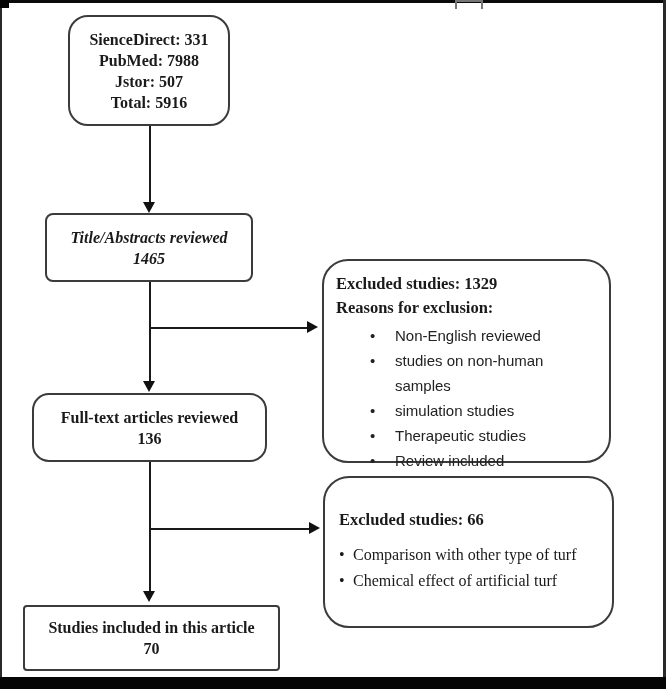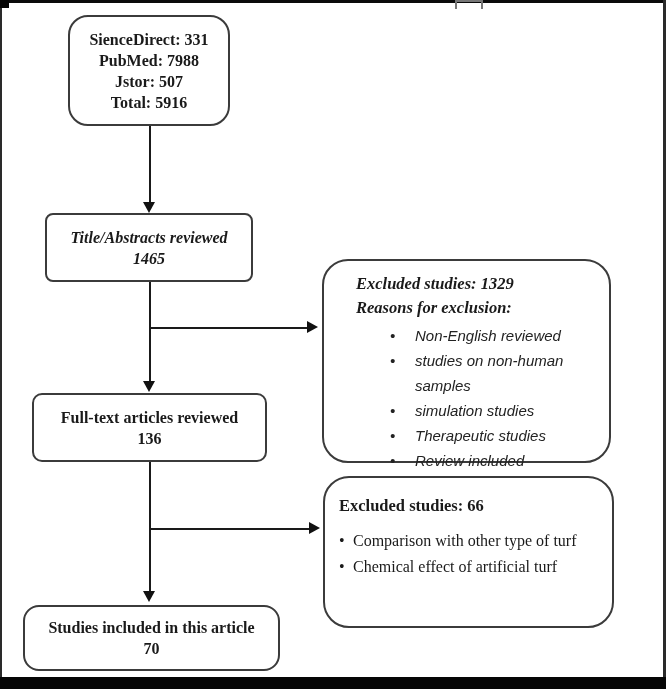--- a/index.html
+++ b/index.html
@@ -15,26 +15,26 @@
   .frame-bottom { position:absolute; left:0; bottom:0; width:666px; height:12px; background:#050505; }
   .frame-corner { position:absolute; left:0; top:0; width:9px; height:8px; background:#050505; }
   .anchor-mark  { position:absolute; left:455px; top:0; width:24px; height:7px;
                   border-top:2px solid #777; border-left:2px solid #777; border-right:2px solid #777; }
   
   .fbox { position:absolute; background:#fff; border:2px solid #3b3b3b; box-sizing:border-box; }
   .cbox { display:flex; flex-direction:column; justify-content:center; align-items:center;
           text-align:center; font-weight:bold; font-size:16px; line-height:21px; }
   #box-identification { left:68px;  top:15px;  width:162px; height:111px; border-radius:20px; }
   #box-title-abstracts{ left:45px;  top:213px; width:208px; height:69px;  border-radius:8px;font-style:italic; }
-  #box-full-text      { left:32px;  top:393px; width:235px; height:69px;  border-radius:10px; }
-  #box-included       { left:23px;  top:605px; width:257px; height:66px;  border-radius:16px; }
+  #box-full-text      { left:32px;  top:393px; width:235px; height:69px;  border-radius:17px; }
+  #box-included       { left:23px;  top:605px; width:257px; height:66px;  border-radius:4px; }
   #box-excluded-1     { left:322px; top:259px; width:289px; height:204px; border-radius:26px;
-                        padding:11px 14px 0 32px;font-style:italic; }
+                        padding:11px 14px 0 12px; }
   #box-excluded-2     { left:323px; top:476px; width:291px; height:152px; border-radius:26px;
-                        padding:16px 12px 0 14px; }
+                        padding:30px 12px 0 14px; }
   .count { }
   
   .ex-heading { font-weight:bold; font-size:16.5px; line-height:24px; }
   .bullets-sans { list-style:none; margin:3px 0 0 0; padding:0;
                   font-family:"Liberation Sans", sans-serif; font-size:15px; line-height:25px;
                   font-weight:normal; color:#222; }
   .bullets-sans li { display:flex; padding-left:34px; }
   .bullets-sans .bullet { width:25px; flex:0 0 25px; }
   .bullets-sans .btxt { width:178px; }
   

